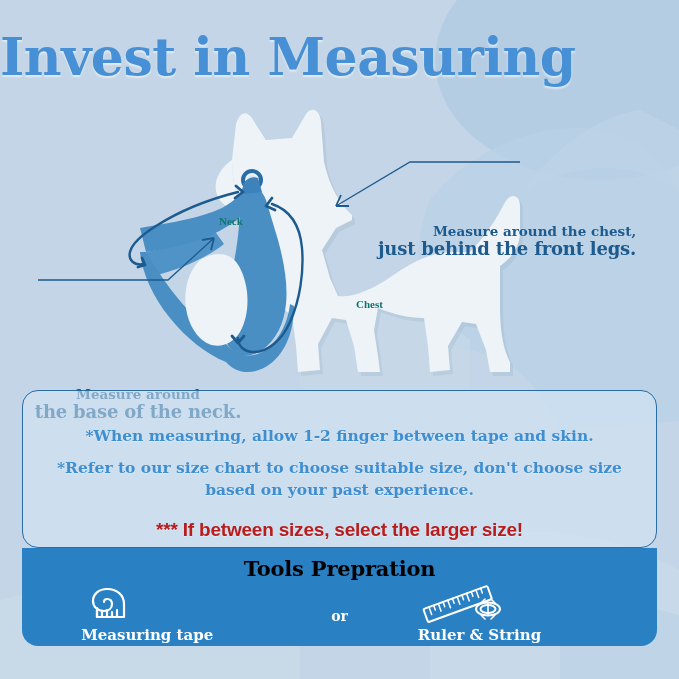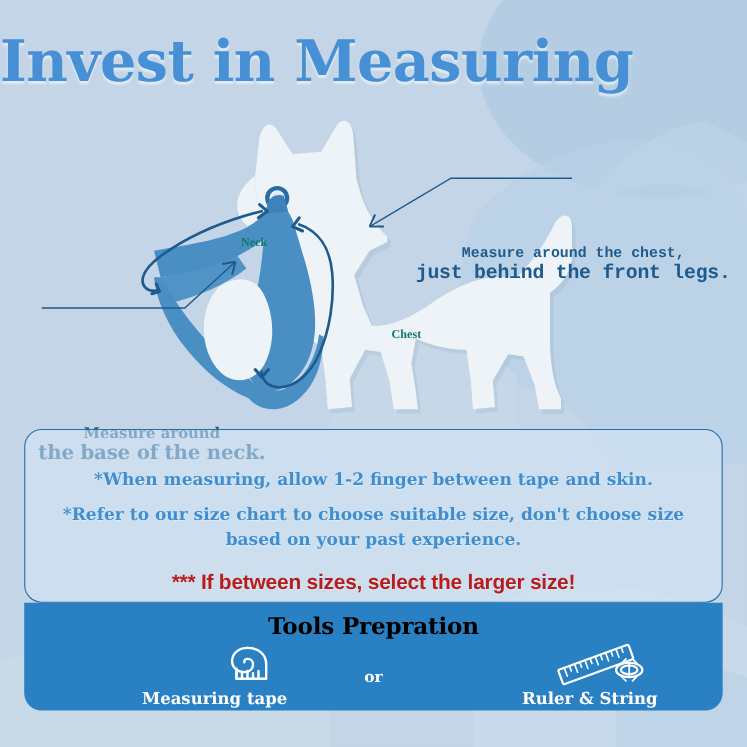--- a/index.html
+++ b/index.html
@@ -63,22 +63,21 @@
   }
   .callout .big {
     font-size: 18px;
     font-weight: bold;
     letter-spacing: -0.2px;
   }
 
   #callout-chest {
     top: 124px;
     left: 378px;
-    text-align: center;
-    font-family: Liberation Mono, monospace;
+    text-align: right;
   }
   #callout-neck {
     top: 287px;
     left: 22px;
     width: 232px;
     text-align: center;
   }
 
   .tag-label {
     position: absolute;
@@ -147,21 +146,21 @@
   .tools-row {
     display: flex;
     align-items: center;
     justify-content: center;
     gap: 70px;
     margin-top: 2px;
   }
   .tool {
     display: flex;
     flex-direction: column;
-    align-items: flex-end;
+    align-items: flex-start;
     width: 180px;
   }
   .tool-icon {
     height: 42px;
     display: flex;
     align-items: center;
     justify-content: center;
   }
   .tool-label {
     font-family: "DejaVu Serif", "Liberation Serif", serif;

